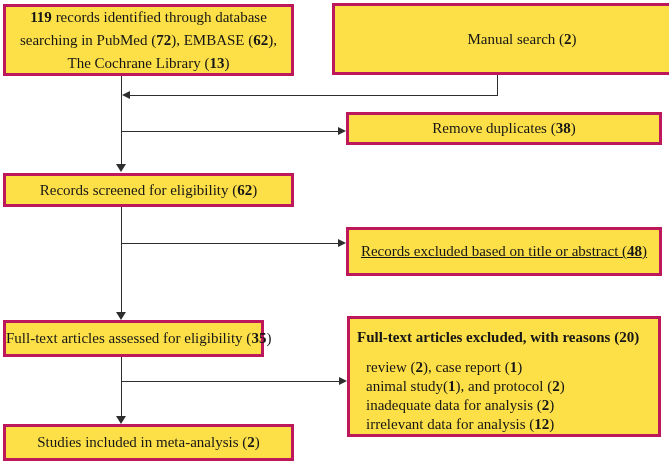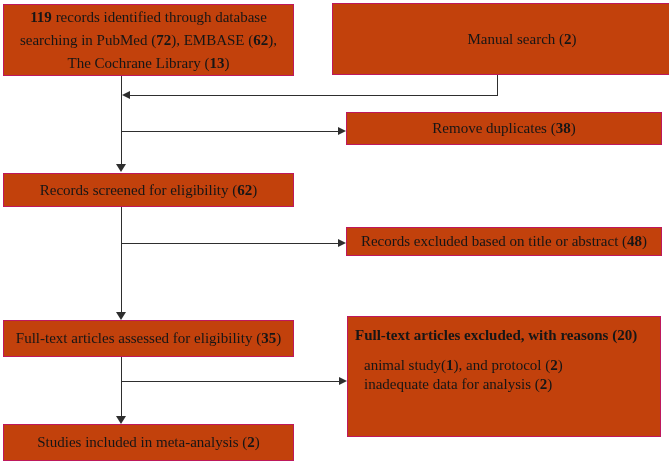--- a/index.html
+++ b/index.html
@@ -12,41 +12,41 @@
     width: 669px;
     height: 467px;
     background: #ffffff;
     font-family: "Liberation Serif", "DejaVu Serif", serif;
     font-size: 15px;
     color: #161616;
     overflow: hidden;
   }
   .box {
     position: absolute;
-    border: 1px solid #be185d;
-    background: #c2410c;
+    border: 3px solid #be185d;
+    background: #fde047;
     box-sizing: border-box;
   }
   .box.center {
     display: flex;
     flex-direction: column;
     justify-content: center;
     text-align: center;
   }
   .ln { line-height: 23px; white-space: nowrap; }
   .ln-sm { line-height: 19px; white-space: nowrap; }
 
   
   .pos-a { left: 3px;   top: 4px;   width: 291px; height: 72px; }
   .pos-b { left: 332px; top: 3px;   width: 380px; height: 72px;
            justify-content: flex-start; }
   .pos-c { left: 346px; top: 112px; width: 316px; height: 33px; }
   .pos-d { left: 3px;   top: 173px; width: 291px; height: 34px; }
-  .pos-e { left: 346px; top: 227px; width: 316px; height: 29px; }
-  .pos-f { left: 3px;   top: 320px; width: 291px; height: 37px; }
+  .pos-e { left: 346px; top: 227px; width: 316px; height: 49px; text-decoration: underline; }
+  .pos-f { left: 3px;   top: 320px; width: 261px; height: 37px; }
   .pos-g { left: 347px; top: 316px; width: 314px; height: 121px;
            padding: 8px 6px 0 7px; }
   .pos-h { left: 3px;   top: 424px; width: 291px; height: 37px; }
 
   .g-header { font-weight: bold; line-height: 20px; white-space: nowrap; }
   .g-reasons { margin: 11px 0 0 9px; }
 
   
   .vline, .hline {
     position: absolute;
@@ -105,22 +105,24 @@
     <div class="ln"><span>Records excluded based on title or abstract (</span><b>48</b><span>)</span></div>
   </div>
 
   <div class="box center pos-f">
     <div class="ln"><span>Full-text articles assessed for eligibility (</span><b>35</b><span>)</span></div>
   </div>
 
   <div class="box pos-g">
     <div class="g-header">Full-text articles excluded, with reasons (20)</div>
     <div class="g-reasons">
+      <div class="ln-sm"><span>review (</span><b>2</b><span>), case report (</span><b>1</b><span>)</span></div>
       <div class="ln-sm"><span>animal study(</span><b>1</b><span>), and protocol (</span><b>2</b><span>)</span></div>
       <div class="ln-sm"><span>inadequate data for analysis (</span><b>2</b><span>)</span></div>
+      <div class="ln-sm"><span>irrelevant data for analysis (</span><b>12</b><span>)</span></div>
     </div>
   </div>
 
   <div class="box center pos-h">
     <div class="ln"><span>Studies included in meta-analysis (</span><b>2</b><span>)</span></div>
   </div>
 
   <div class="vline" style="left:121px; top:76px; height:89px;"></div>
   <div class="arr arr-down" style="left:116px; top:164px;"></div>
 

